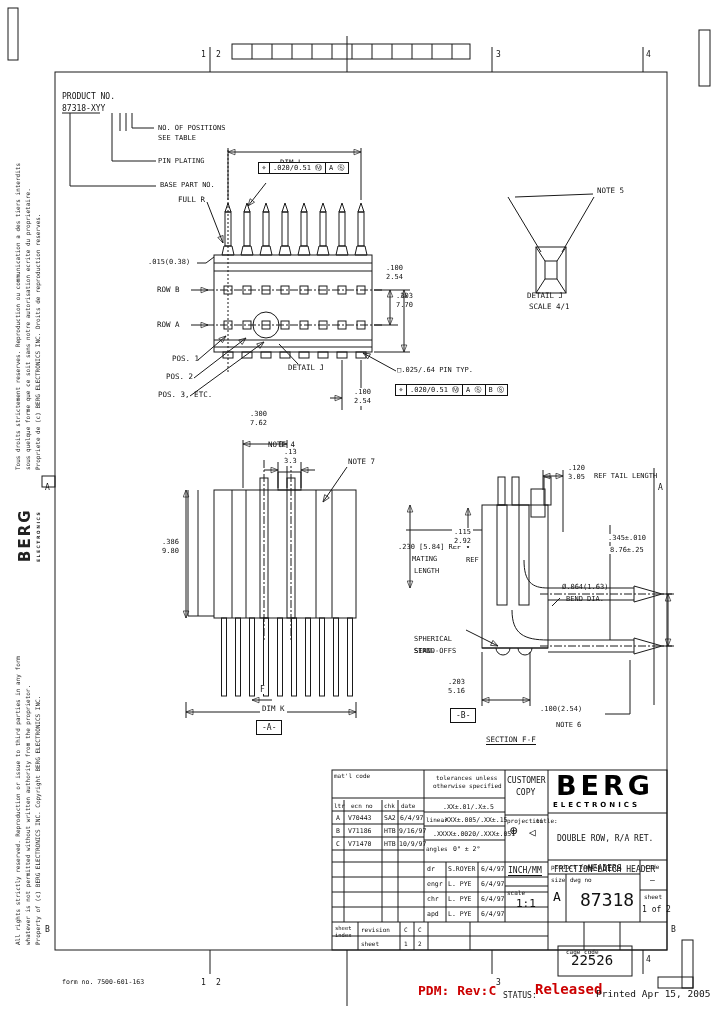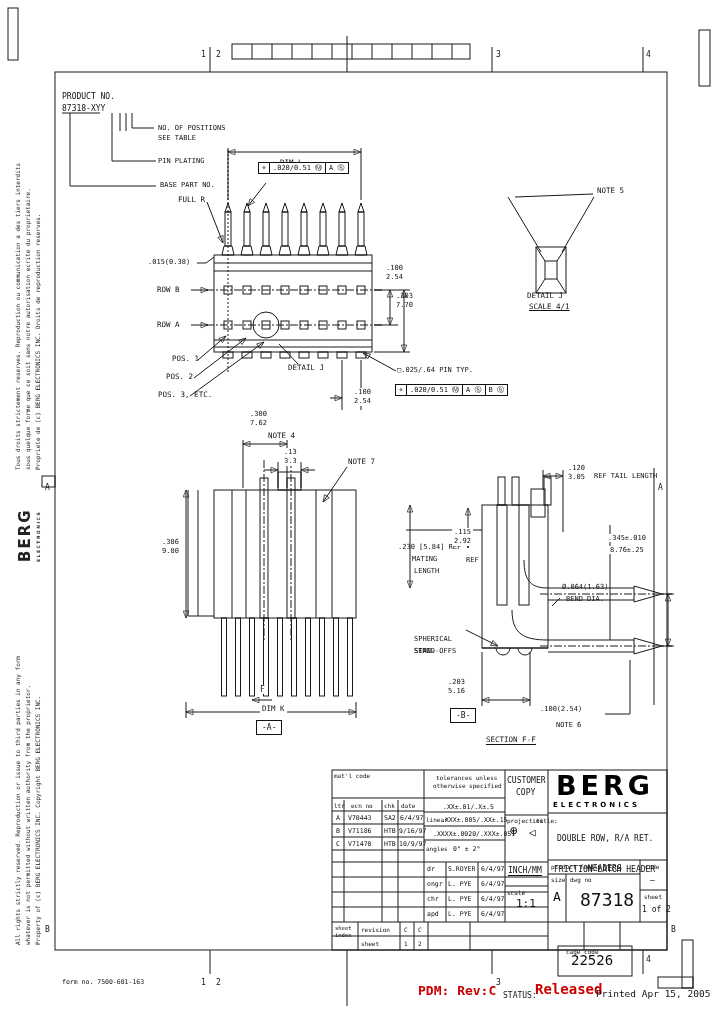--- a/index.html
+++ b/index.html
@@ -346,27 +346,27 @@
   <span>A Ⓢ</span>
   <span>B Ⓢ</span>
 </div>
 <div class="st bg" style="left:352px;top:388px;">
   <span>.100</span><br>
   <span>2.54</span>
 </div>
 
 <span class="l" style="left:597px;top:186px;">NOTE 5</span>
 <span class="l" style="left:527px;top:291px;">DETAIL J</span>
-<span class="l" style="left:529px;top:302px;text-decoration:underline;">SCALE 4/1</span>
+<span class="l" style="left:529px;top:302px;">SCALE 4/1</span>
 
 <div class="st" style="left:250px;top:410px;">
   <span>.300</span><br>
   <span>7.62</span>
 </div>
-<span class="l" style="left:268px;top:431px;">NOTE 4</span>
+<span class="l" style="left:268px;top:440px;">NOTE 4</span>
 <div class="st bg" style="left:282px;top:448px;">
   <span>.13</span><br>
   <span>3.3</span>
 </div>
 <span class="l" style="left:348px;top:457px;">NOTE 7</span>
 <div class="st" style="left:162px;top:538px;">
   <span>.386</span><br>
   <span>9.80</span>
 </div>
 <span class="l s8 bg" style="left:258px;top:685px;">F</span>

